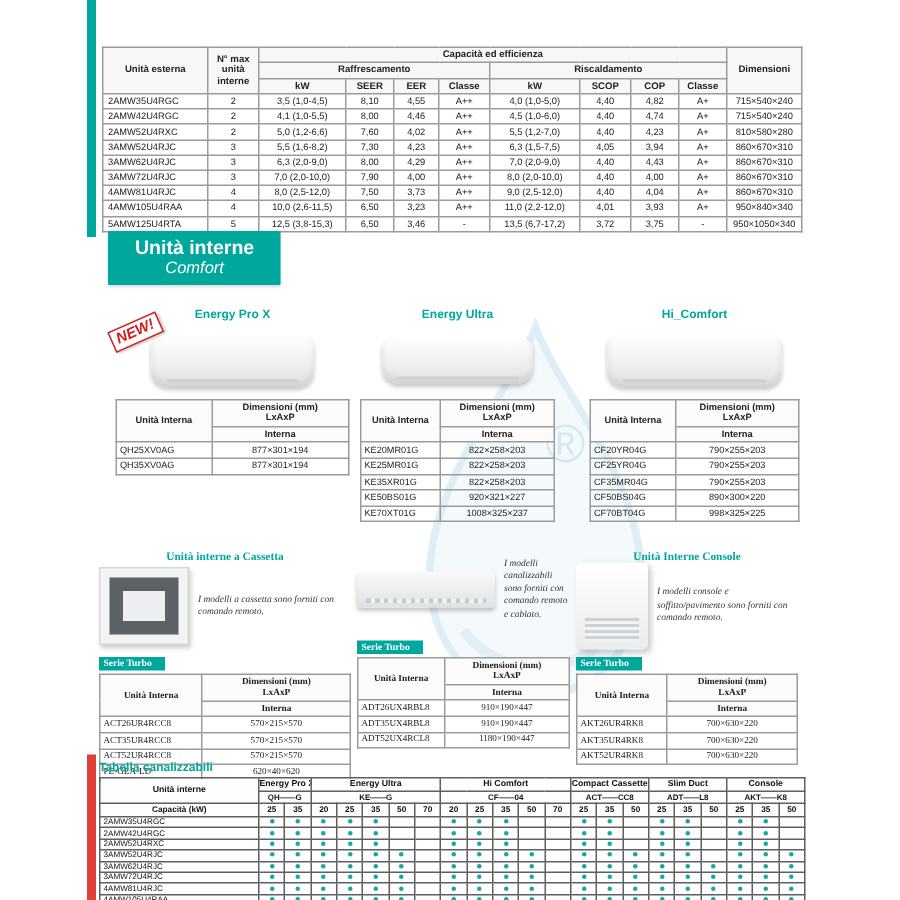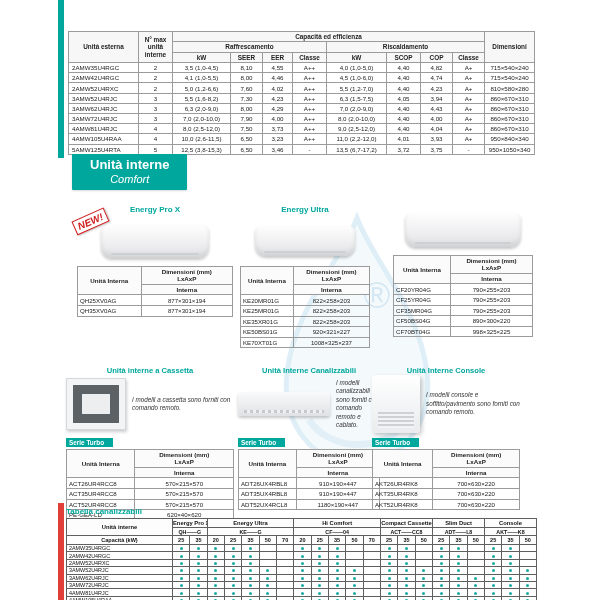--- a/index.html
+++ b/index.html
@@ -41,21 +41,21 @@
              box-shadow:1px 1px 2px rgba(0,0,0,.25);}
 
   table.mini{width:100%;border-collapse:collapse;table-layout:fixed;font-size:6.2px;}
   table.mini th{border:0.8px solid #9b9b9b;background:#fbfbfb;font-weight:bold;
                 padding:1px;line-height:1.2;font-size:6.2px;}
   table.mini td{border:0.8px solid #9b9b9b;text-align:center;height:9.6px;font-size:6.1px;padding:0 1px;}
   table.mini td:first-child{text-align:left;padding-left:2px;}
   table.mini col.c1{width:41%;} table.mini col.c2{width:59%;}
 
   
-  .block{position:absolute;}
+  .block{position:absolute;font-family:Liberation Serif, serif;}
   .block-title{text-align:center;color:#00a79d;font-weight:bold;font-size:7.6px;height:11px;}
   .block-body{display:flex;align-items:center;gap:6px;height:54px;}
   .block-desc{font-style:italic;font-size:6.3px;line-height:1.35;color:#333;flex:1;}
   .serie-badge{display:inline-block;background:#00a79d;color:#fff;font-weight:bold;
                font-size:6.4px;padding:1px 9px 1px 3px;margin:2px 0 1px 0;}
 
   .cassette-img{position:relative;width:58px;height:50px;background:#f3f4f5;
                 border:1px solid #d5d7d9;box-shadow:1px 2px 3px rgba(0,0,0,.2);flex:none;}
   .cassette-img::before{content:"";position:absolute;inset:6px;background:#5c6165;}
   .cassette-img::after{content:"";position:absolute;inset:15px;background:#eceef0;}
@@ -336,20 +336,21 @@
           </tr>
           <tr>
             <td>KE70XT01G</td>
             <td>1008×325×237</td>
           </tr>
         </tbody>
     </table>
   </div>
 
   <div class="product" style="left:393px;top:205px;width:140px;">
+    <div class="product-title">Hi_Comfort</div>
     <div class="img-wrap">
         <div class="wall-img" style="width:116px;height:34px;"></div>
       </div>
     <table class="mini">
       <colgroup>
           <col class="c1">
           <col class="c2">
         </colgroup>
       <thead>
         <tr>
@@ -427,21 +428,20 @@
           </tr>
           <tr>
             <td>PE-GEA-LD</td>
             <td>620×40×620</td>
           </tr>
         </tbody>
     </table>
   </div>
 
   <div class="block" style="left:238px;top:366px;width:142px;">
-    <div class="block-title">Unità Interne Canalizzabili</div>
     <div class="block-body">
       <div class="duct-img"></div>
       <div class="block-desc">I modelli canalizzabili sono forniti con comando remoto e cablato.</div>
     </div>
     <div class="serie-badge">Serie Turbo</div>
     <table class="mini">
       <colgroup>
           <col class="c1">
           <col class="c2">
         </colgroup>
@@ -467,21 +467,21 @@
             <td>910×190×447</td>
           </tr>
           <tr>
             <td>ADT52UX4RCL8</td>
             <td>1180×190×447</td>
           </tr>
         </tbody>
     </table>
   </div>
 
-  <div class="block" style="left:372px;top:366px;width:148px;">
+  <div class="block" style="left:384px;top:366px;width:148px;">
     <div class="block-title">Unità Interne Console</div>
     <div class="block-body">
       <div class="console-img"></div>
       <div class="block-desc">I modelli console e soffitto/pavimento sono forniti con comando remoto.</div>
     </div>
     <div class="serie-badge">Serie Turbo</div>
     <table class="mini">
       <colgroup>
           <col class="c1">
           <col class="c2">

